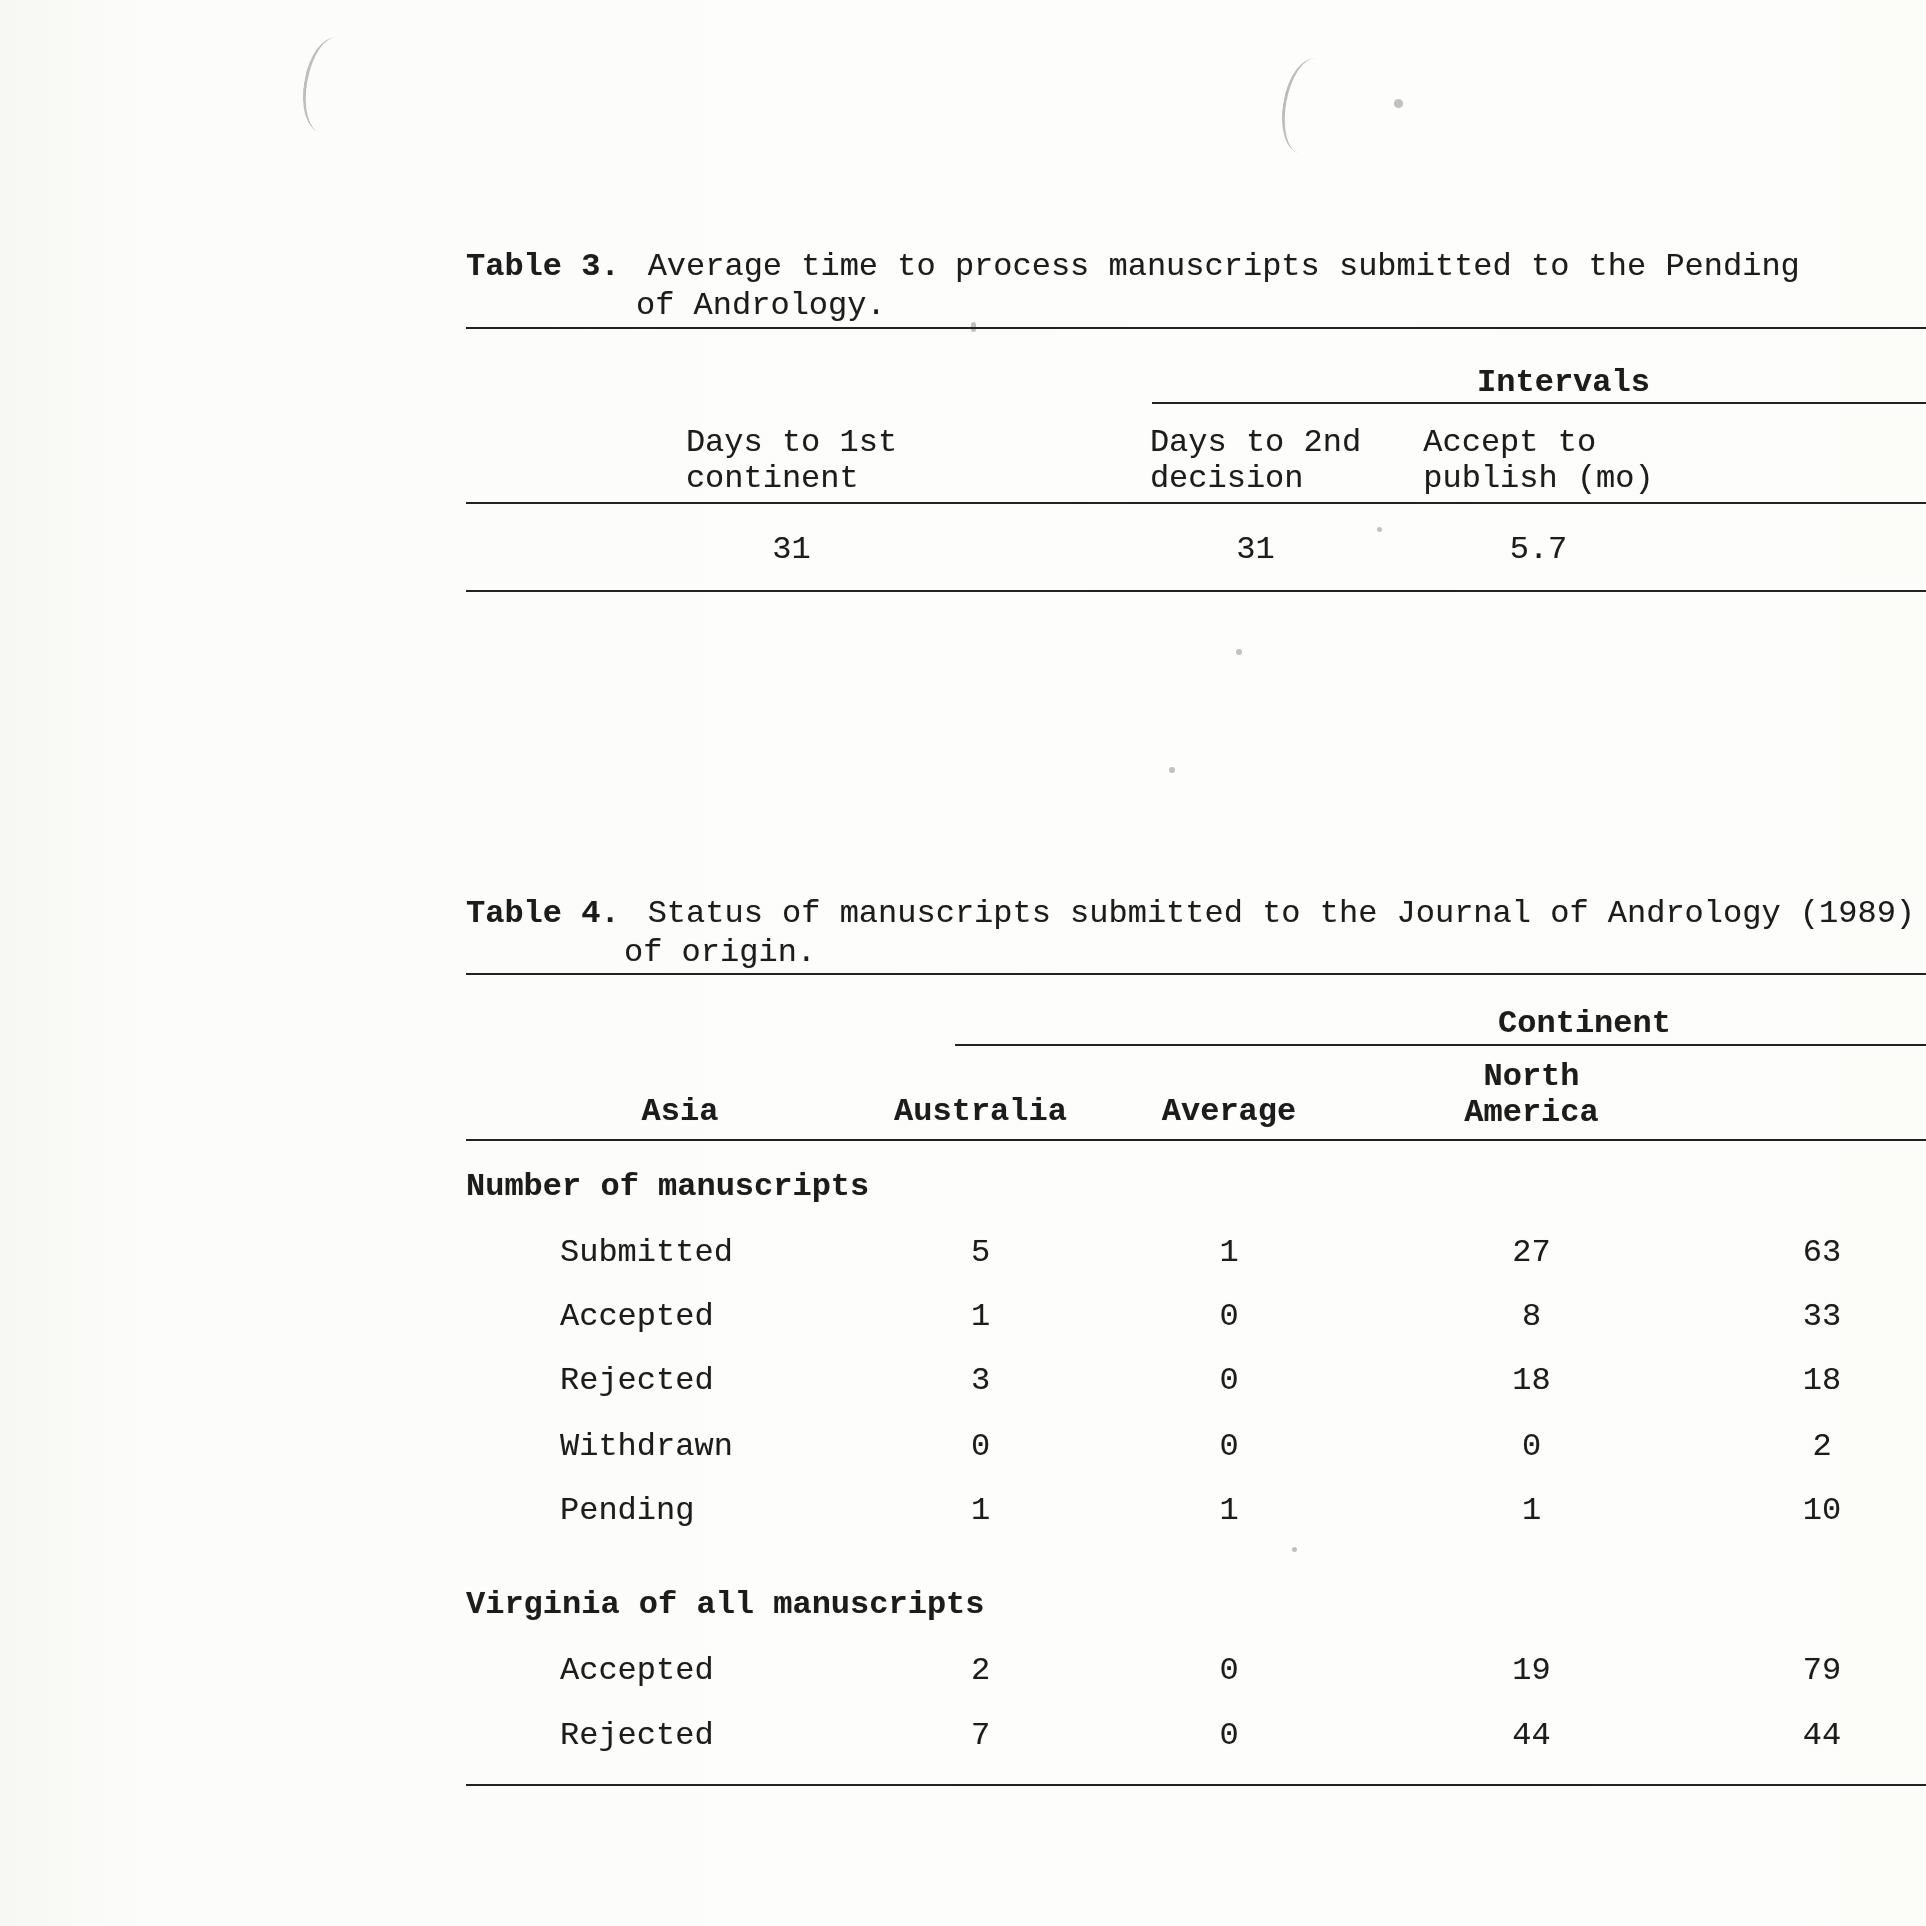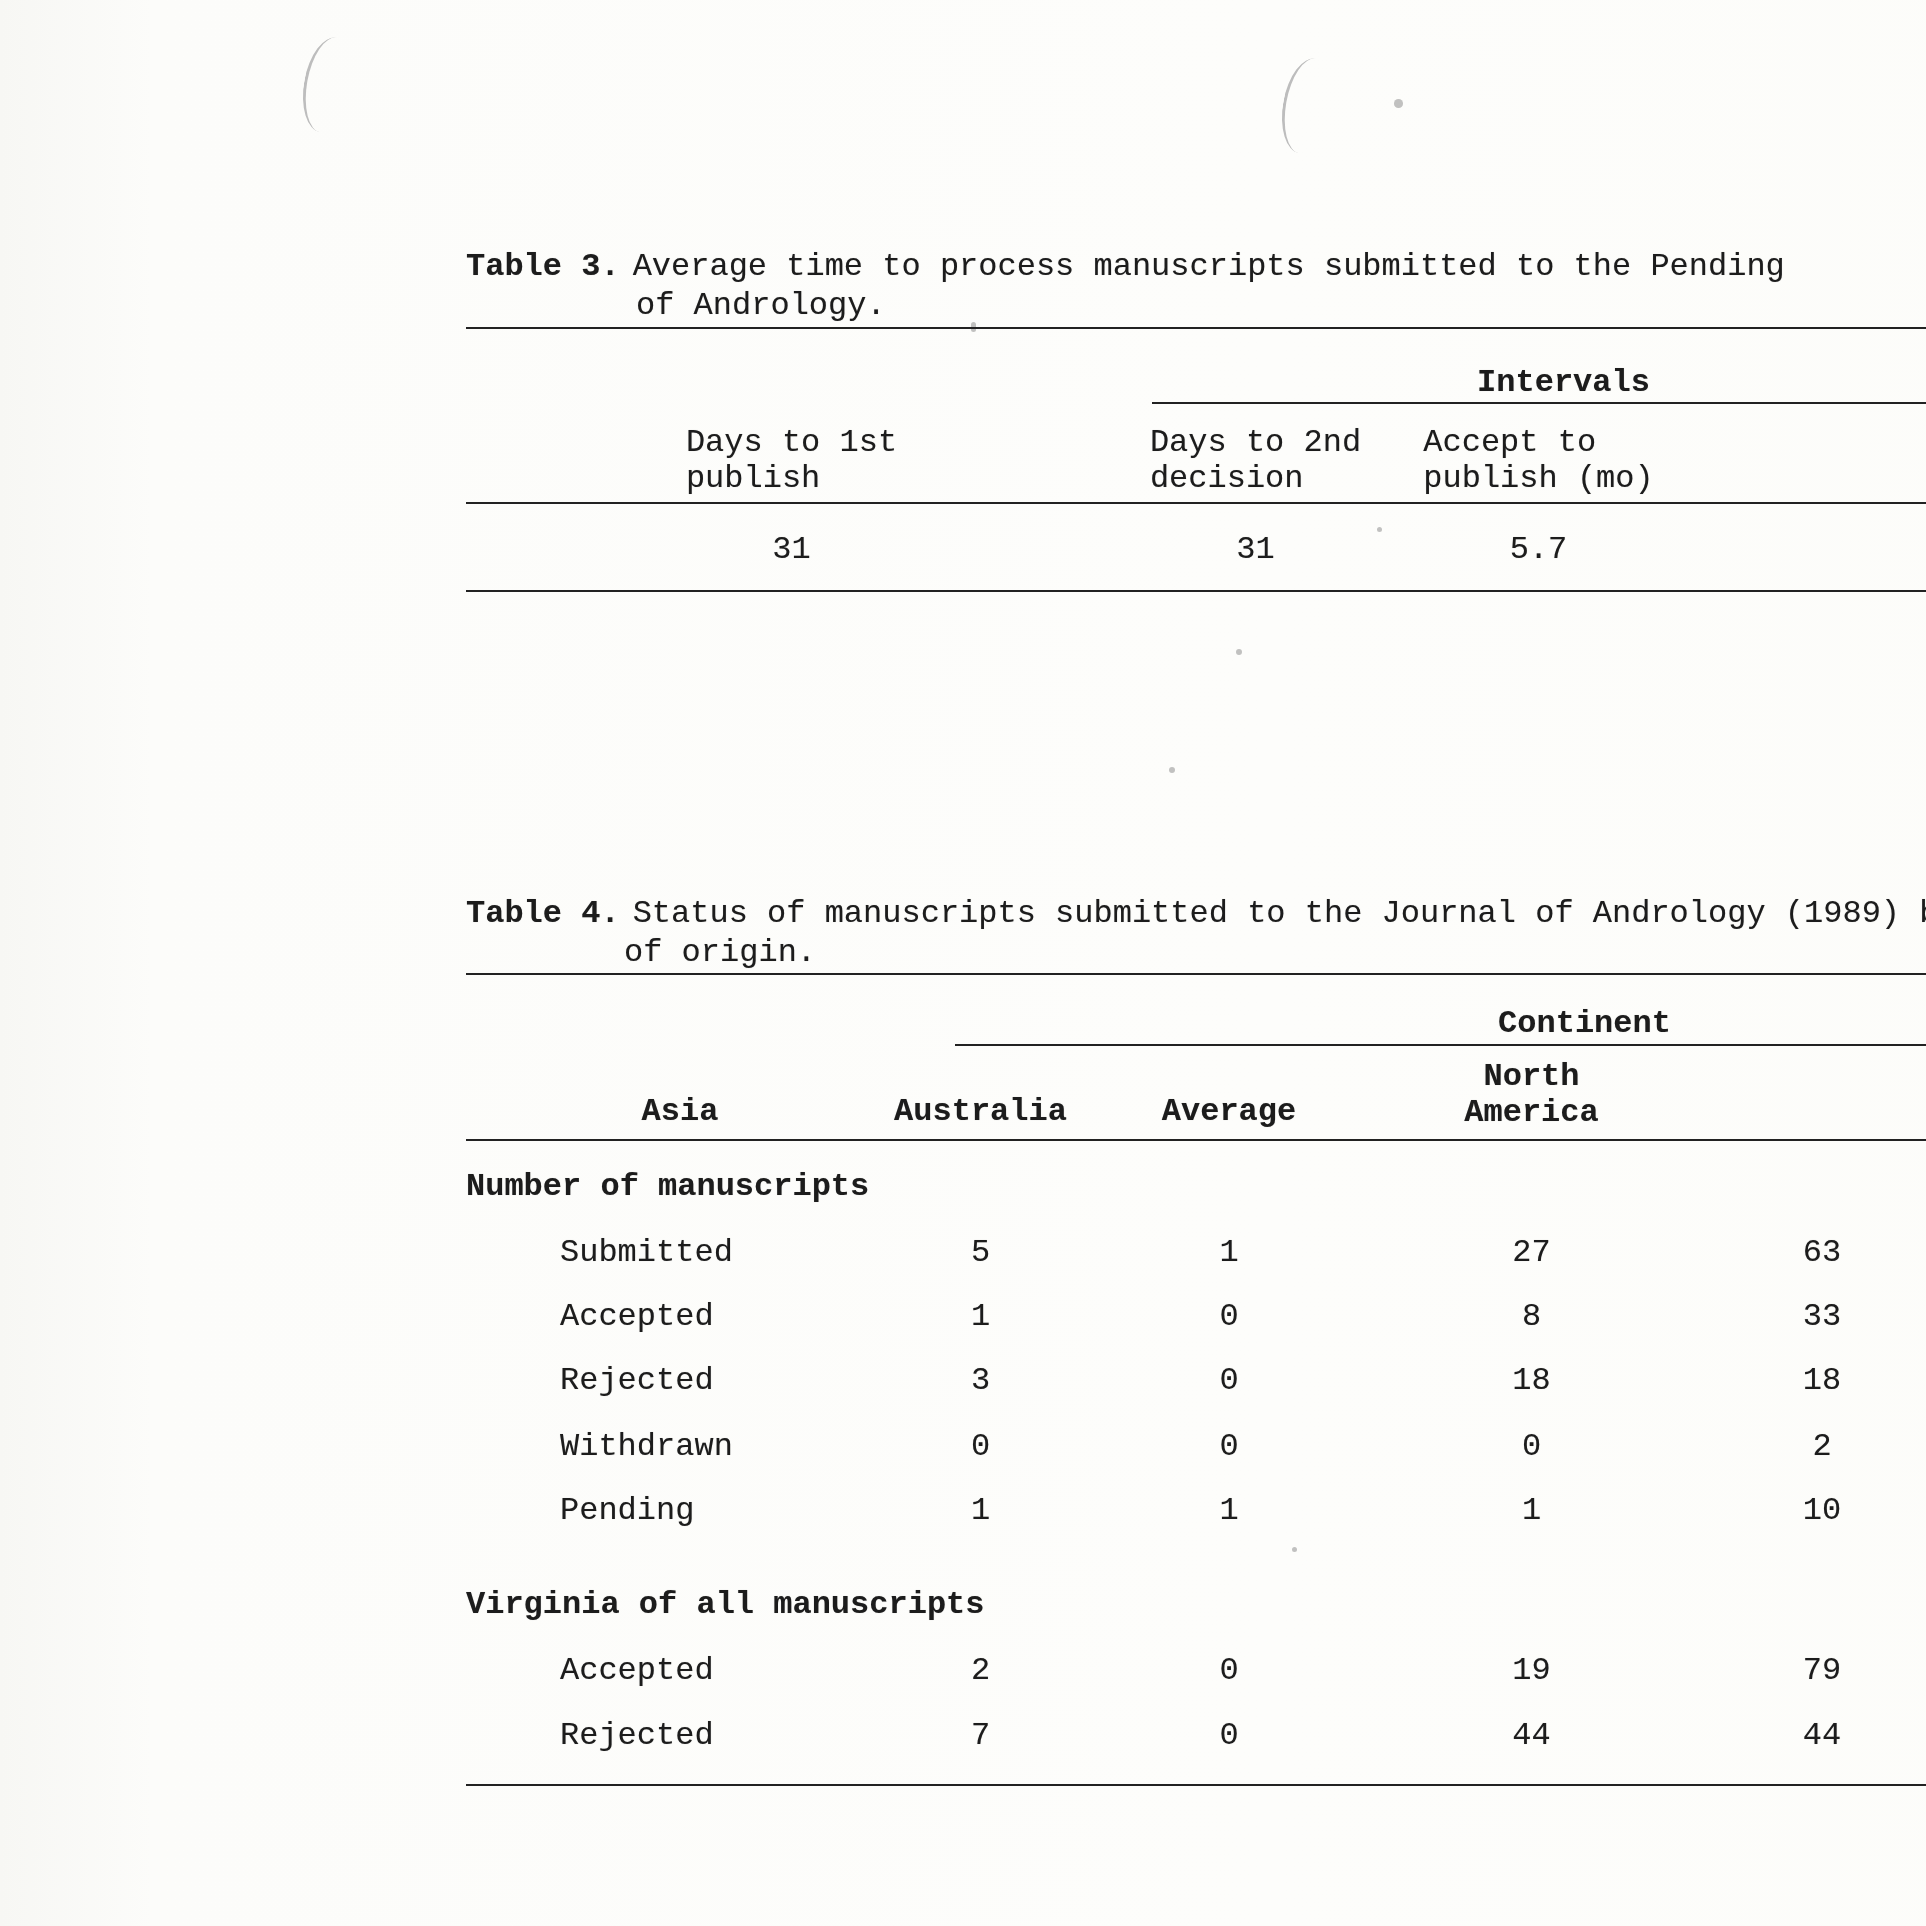--- a/index.html
+++ b/index.html
@@ -24,21 +24,21 @@
   .row4{position:absolute;left:466px;width:1748px;display:grid;
         grid-template-columns:428px 173px 324px 281px 300px 241px;}
   .hdr{align-items:end;}
   .cell{line-height:39px;}
   .c{text-align:center;}
   .two{white-space:pre-line;line-height:36px;}
   .leftin{display:flex;justify-content:center;}
   .leftin > span{text-align:left;}
   .indent{padding-left:94px;}
   
-  .cap-label{display:inline-block;margin-right:13px;font-weight:700;}
+  .cap-label{display:inline-block;margin-right:28px;font-weight:700;}
   
   .curl{position:absolute;width:46px;height:96px;border-left:3.5px solid #bdbdbd;
         border-radius:50%;transform:rotate(10deg);}
   .speck{position:absolute;background:#8f8f8f;border-radius:50%;opacity:.55;}
 </style>
 </head>
 <body>
 
 <div class="page">
 
@@ -59,21 +59,21 @@
     <div class="t" style="left:636px;top:286px;">of Andrology.</div>
 
     <div class="rule" style="left:466px;top:327px;width:1674px;"></div>
 
     <div class="centerbox bold" style="left:1152px;top:364px;width:823px;">Intervals</div>
     <div class="rule thin" style="left:1152px;top:402px;width:823px;"></div>
 
     <div class="row3 hdr" style="top:414px;height:83px;">
       <div class="cell leftin">
           <span class="two">Days to 1st
-publish</span>
+continent</span>
         </div>
       <div class="cell leftin">
           <span class="two">Days to 2nd
 decision</span>
         </div>
       <div class="cell leftin">
           <span class="two">Accept to
 publish (mo)</span>
         </div>
       <div class="cell"></div>

